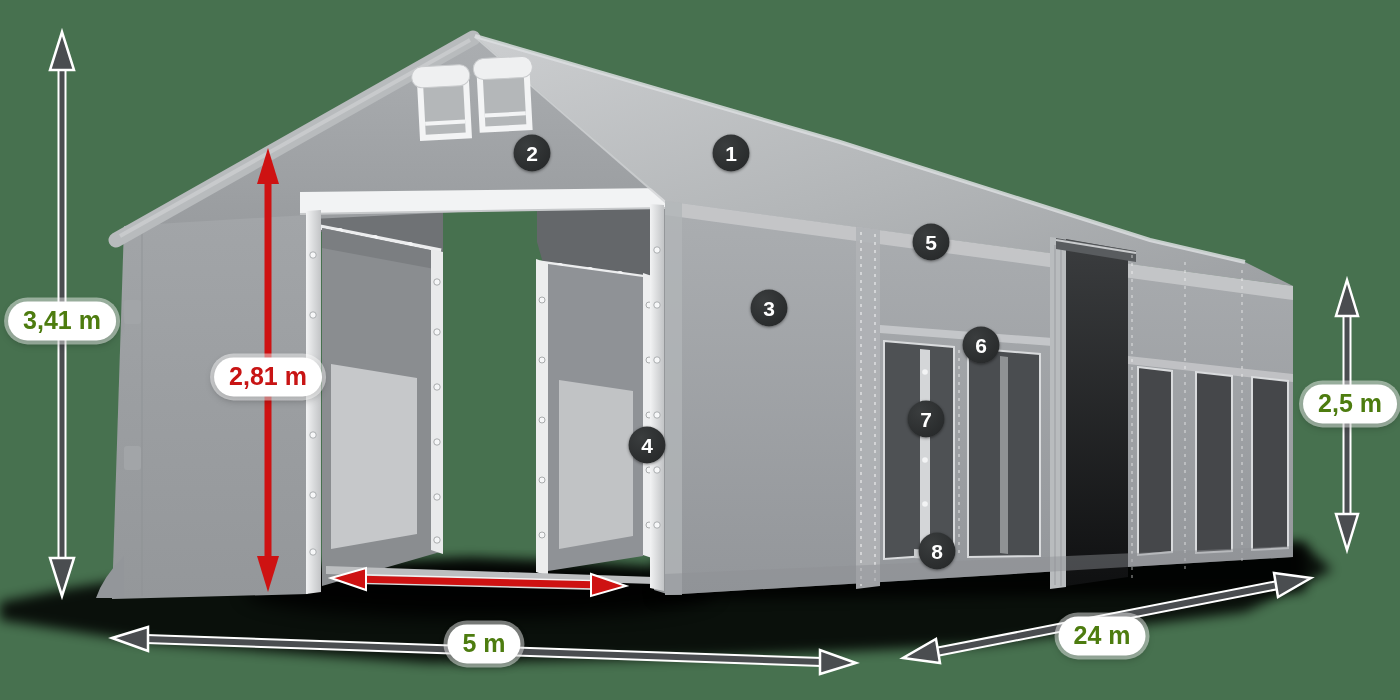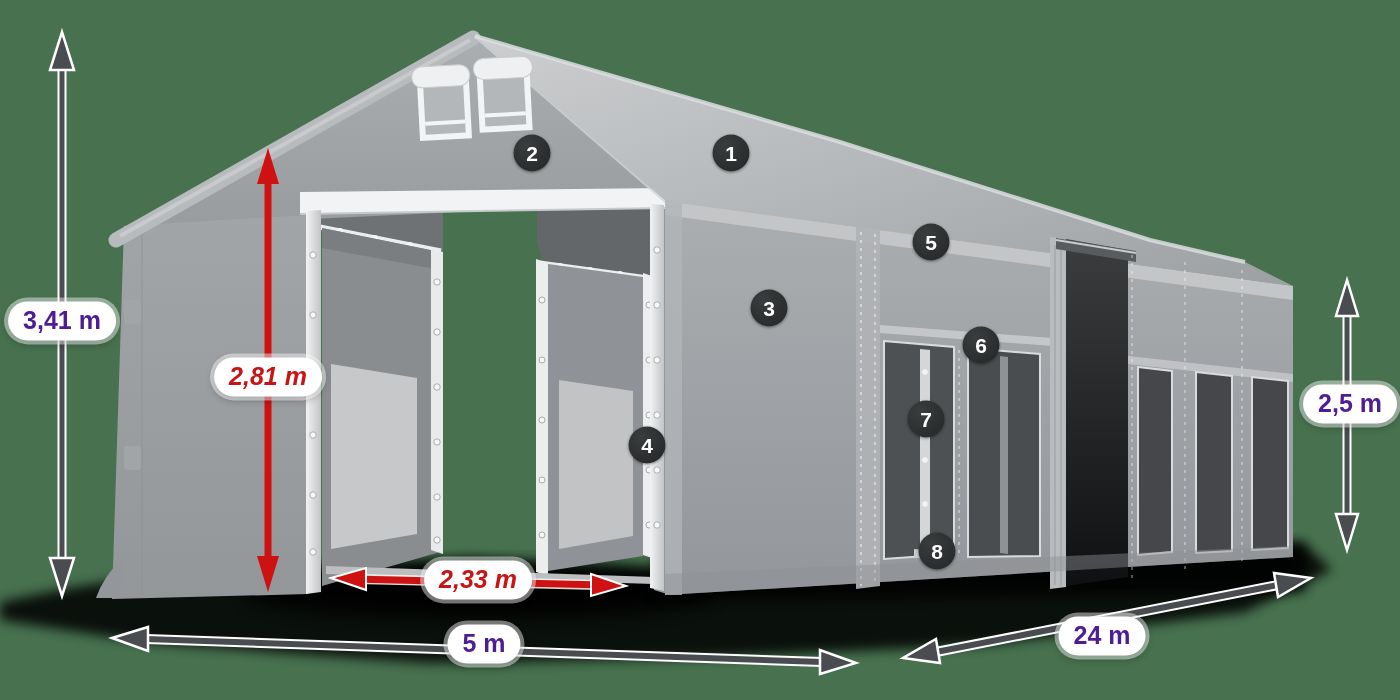--- a/index.html
+++ b/index.html
@@ -5,25 +5,25 @@
   html,body{margin:0;padding:0;}
   .stage{
     position:relative;width:1400px;height:700px;overflow:hidden;
     background:#47714F;
     font-family:"Liberation Sans", sans-serif;
   }
   .stage svg{position:absolute;left:0;top:0;}
   .pill{
     position:absolute;transform:translate(-50%,-50%);
     background:#ffffff;border-radius:24px;padding:4px 15px;
-    font-weight:bold;font-size:25px;line-height:1.25;color:#4c1d95;
+    font-weight:bold;font-size:25px;line-height:1.25;color:#4d7c0f;
     white-space:nowrap;
     box-shadow:0 0 0 4px rgba(255,255,255,.45), 0 3px 8px rgba(0,0,0,.35);
   }
-  .pill.red{color:#c81414;font-style:italic;}
+  .pill.red{color:#c81414;}
   .badge{
     position:absolute;transform:translate(-50%,-50%);
     width:37px;height:37px;border-radius:50%;
     background:radial-gradient(circle at 35% 30%, #3a3d3e, #232526);
     color:#ffffff;font-weight:bold;font-size:21px;
     display:flex;align-items:center;justify-content:center;
     box-shadow:0 1px 3px rgba(0,0,0,.45);
     cursor:pointer;
   }
 </style>
@@ -225,21 +225,20 @@
   <g>
     <line x1="1347" y1="296" x2="1347" y2="534" stroke="#ffffff" stroke-width="9"></line>
     <line x1="1347" y1="296" x2="1347" y2="534" stroke="#4a4d50" stroke-width="5"></line>
     <polygon points="1347,280 1336,316 1358,316" fill="#4a4d50" stroke="#ffffff" stroke-width="2.5"></polygon>
     <polygon points="1347,550 1336,514 1358,514" fill="#4a4d50" stroke="#ffffff" stroke-width="2.5"></polygon>
   </g>
 </svg>
 
   <div class="pill" style="left:62px;top:321px;">3,41 m</div>
   <div class="pill red" style="left:268px;top:377px;">2,81 m</div>
-  <div class="pill red" style="left:478px;top:580px;">2,33 m</div>
   <div class="pill" style="left:484px;top:644px;">5 m</div>
   <div class="pill" style="left:1102px;top:615px;margin-top:21px;">24 m</div>
   <div class="pill" style="left:1350px;top:404px;">2,5 m</div>
 
   <div class="badge" style="left:731px;top:153px;">1</div>
   <div class="badge" style="left:532px;top:153px;">2</div>
   <div class="badge" style="left:769px;top:308px;">3</div>
   <div class="badge" style="left:647px;top:445px;">4</div>
   <div class="badge" style="left:931px;top:242px;">5</div>
   <div class="badge" style="left:981px;top:345px;">6</div>

